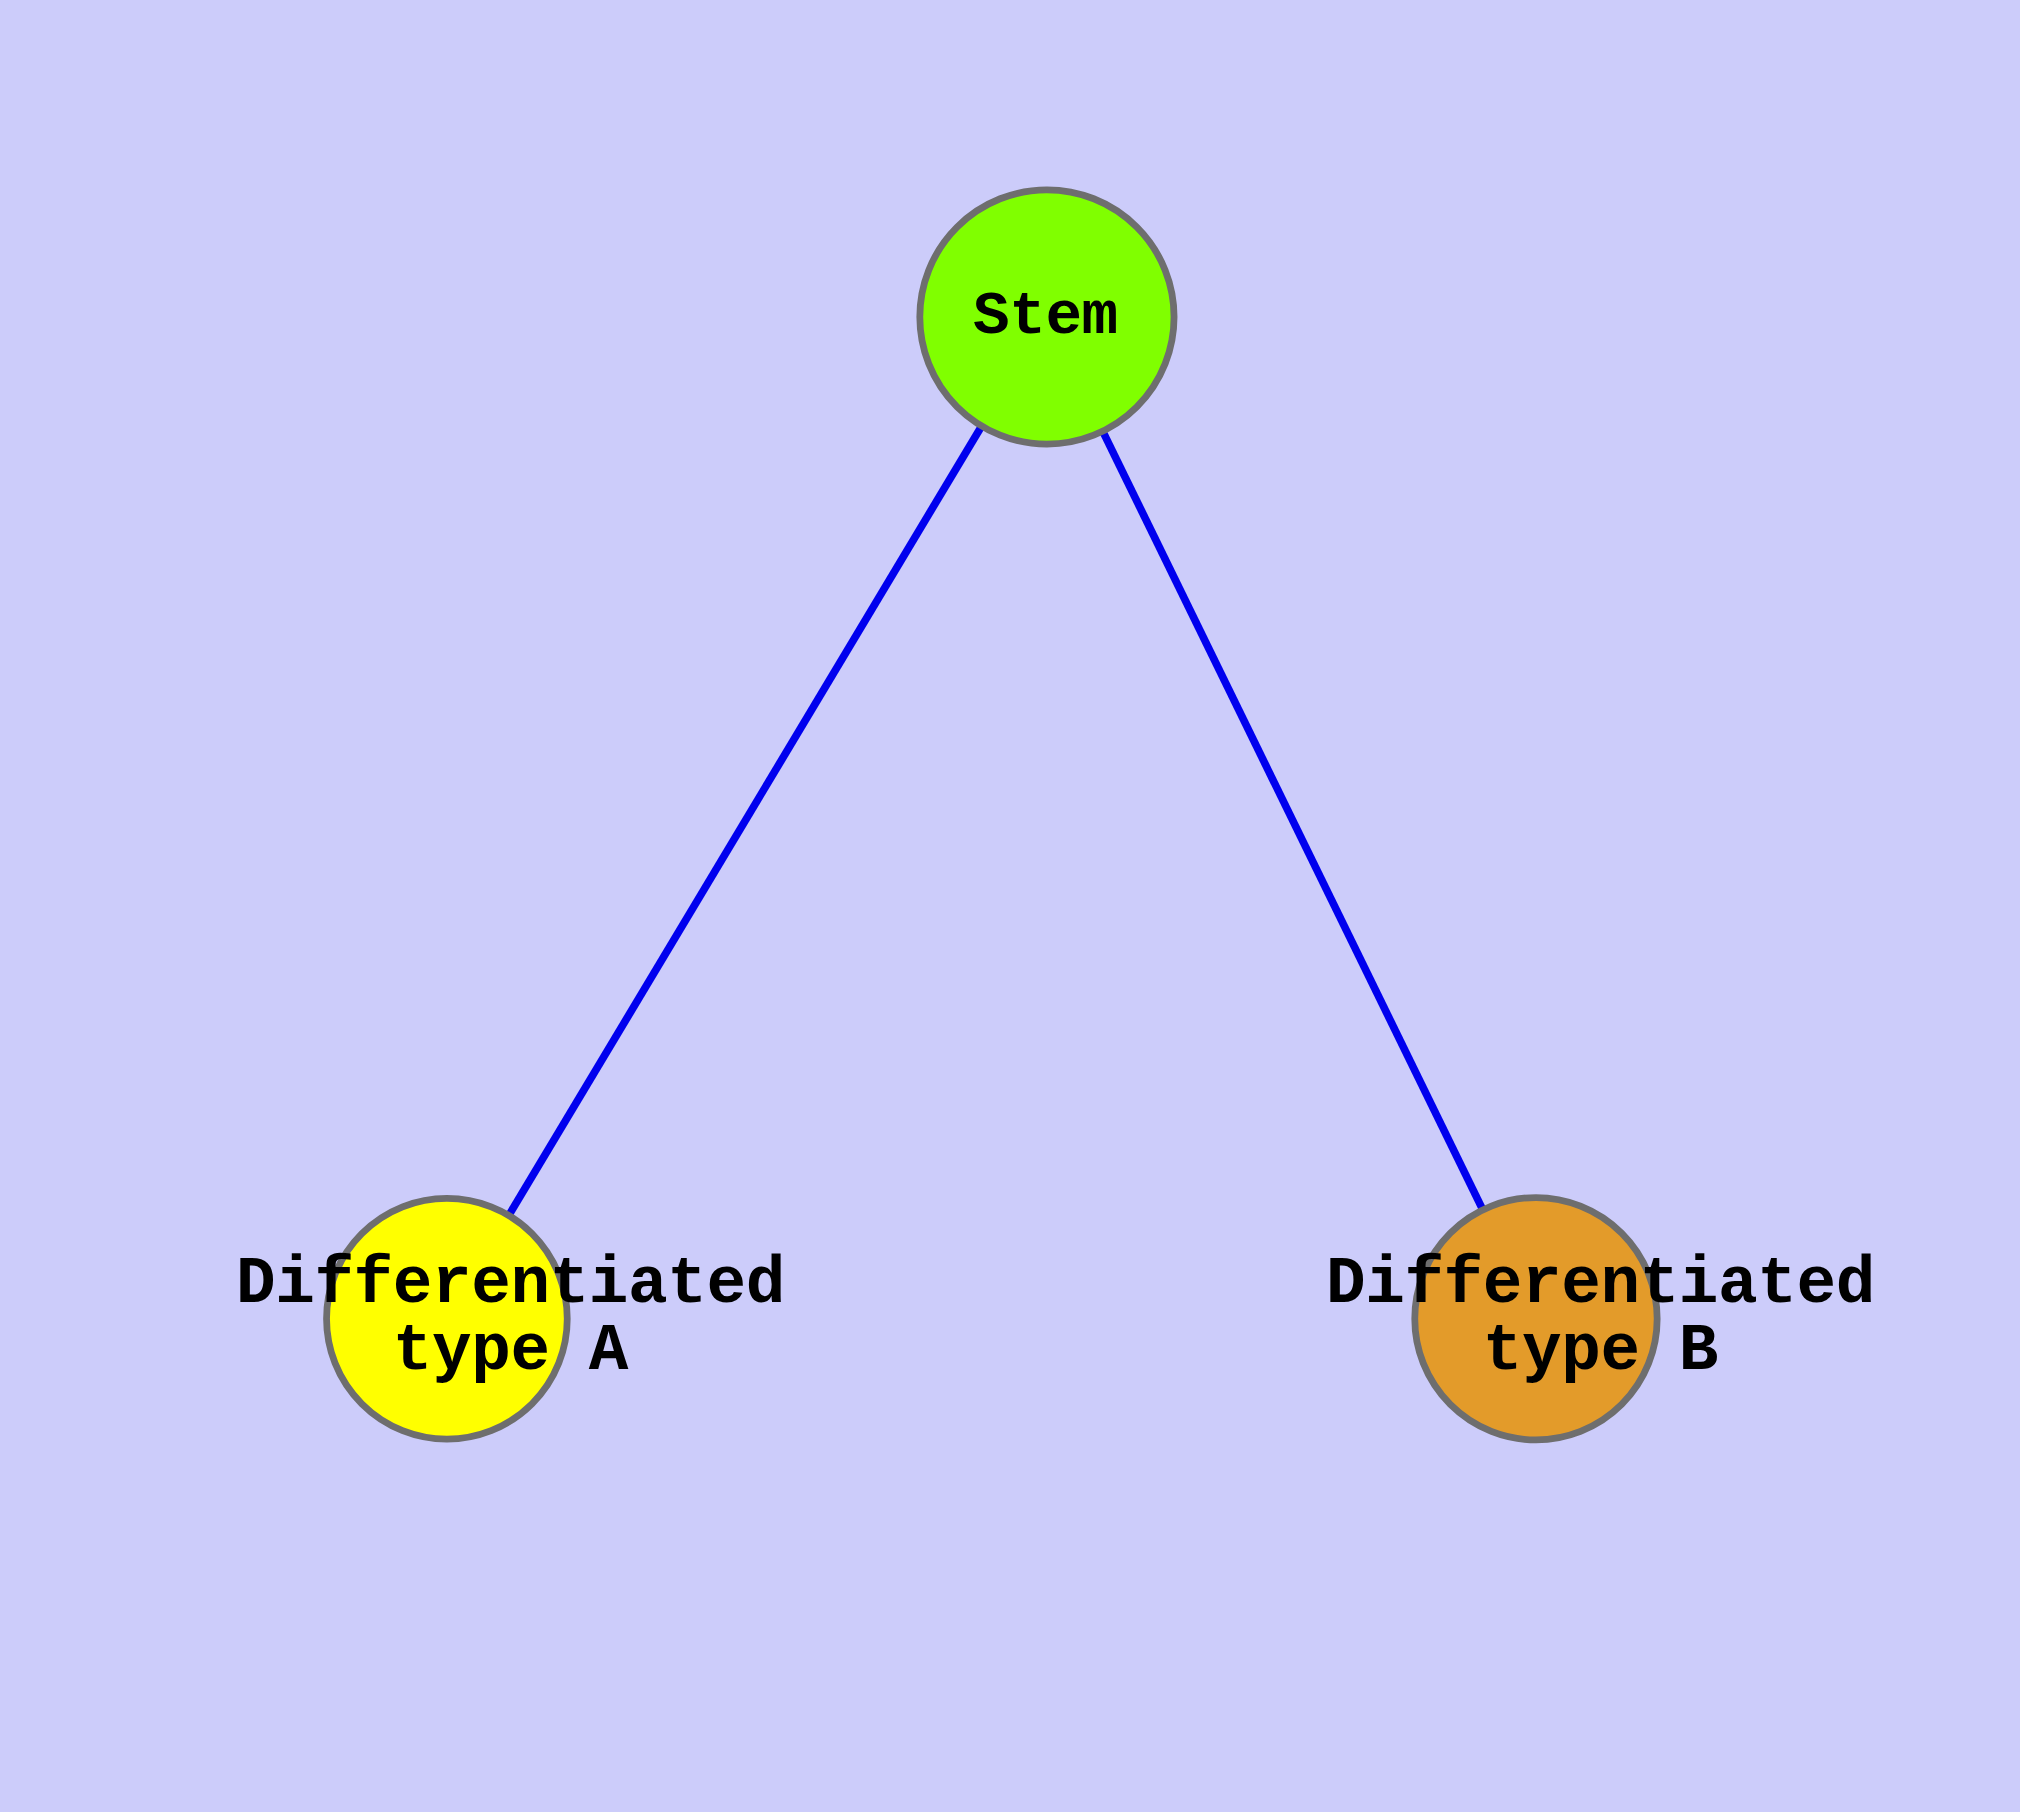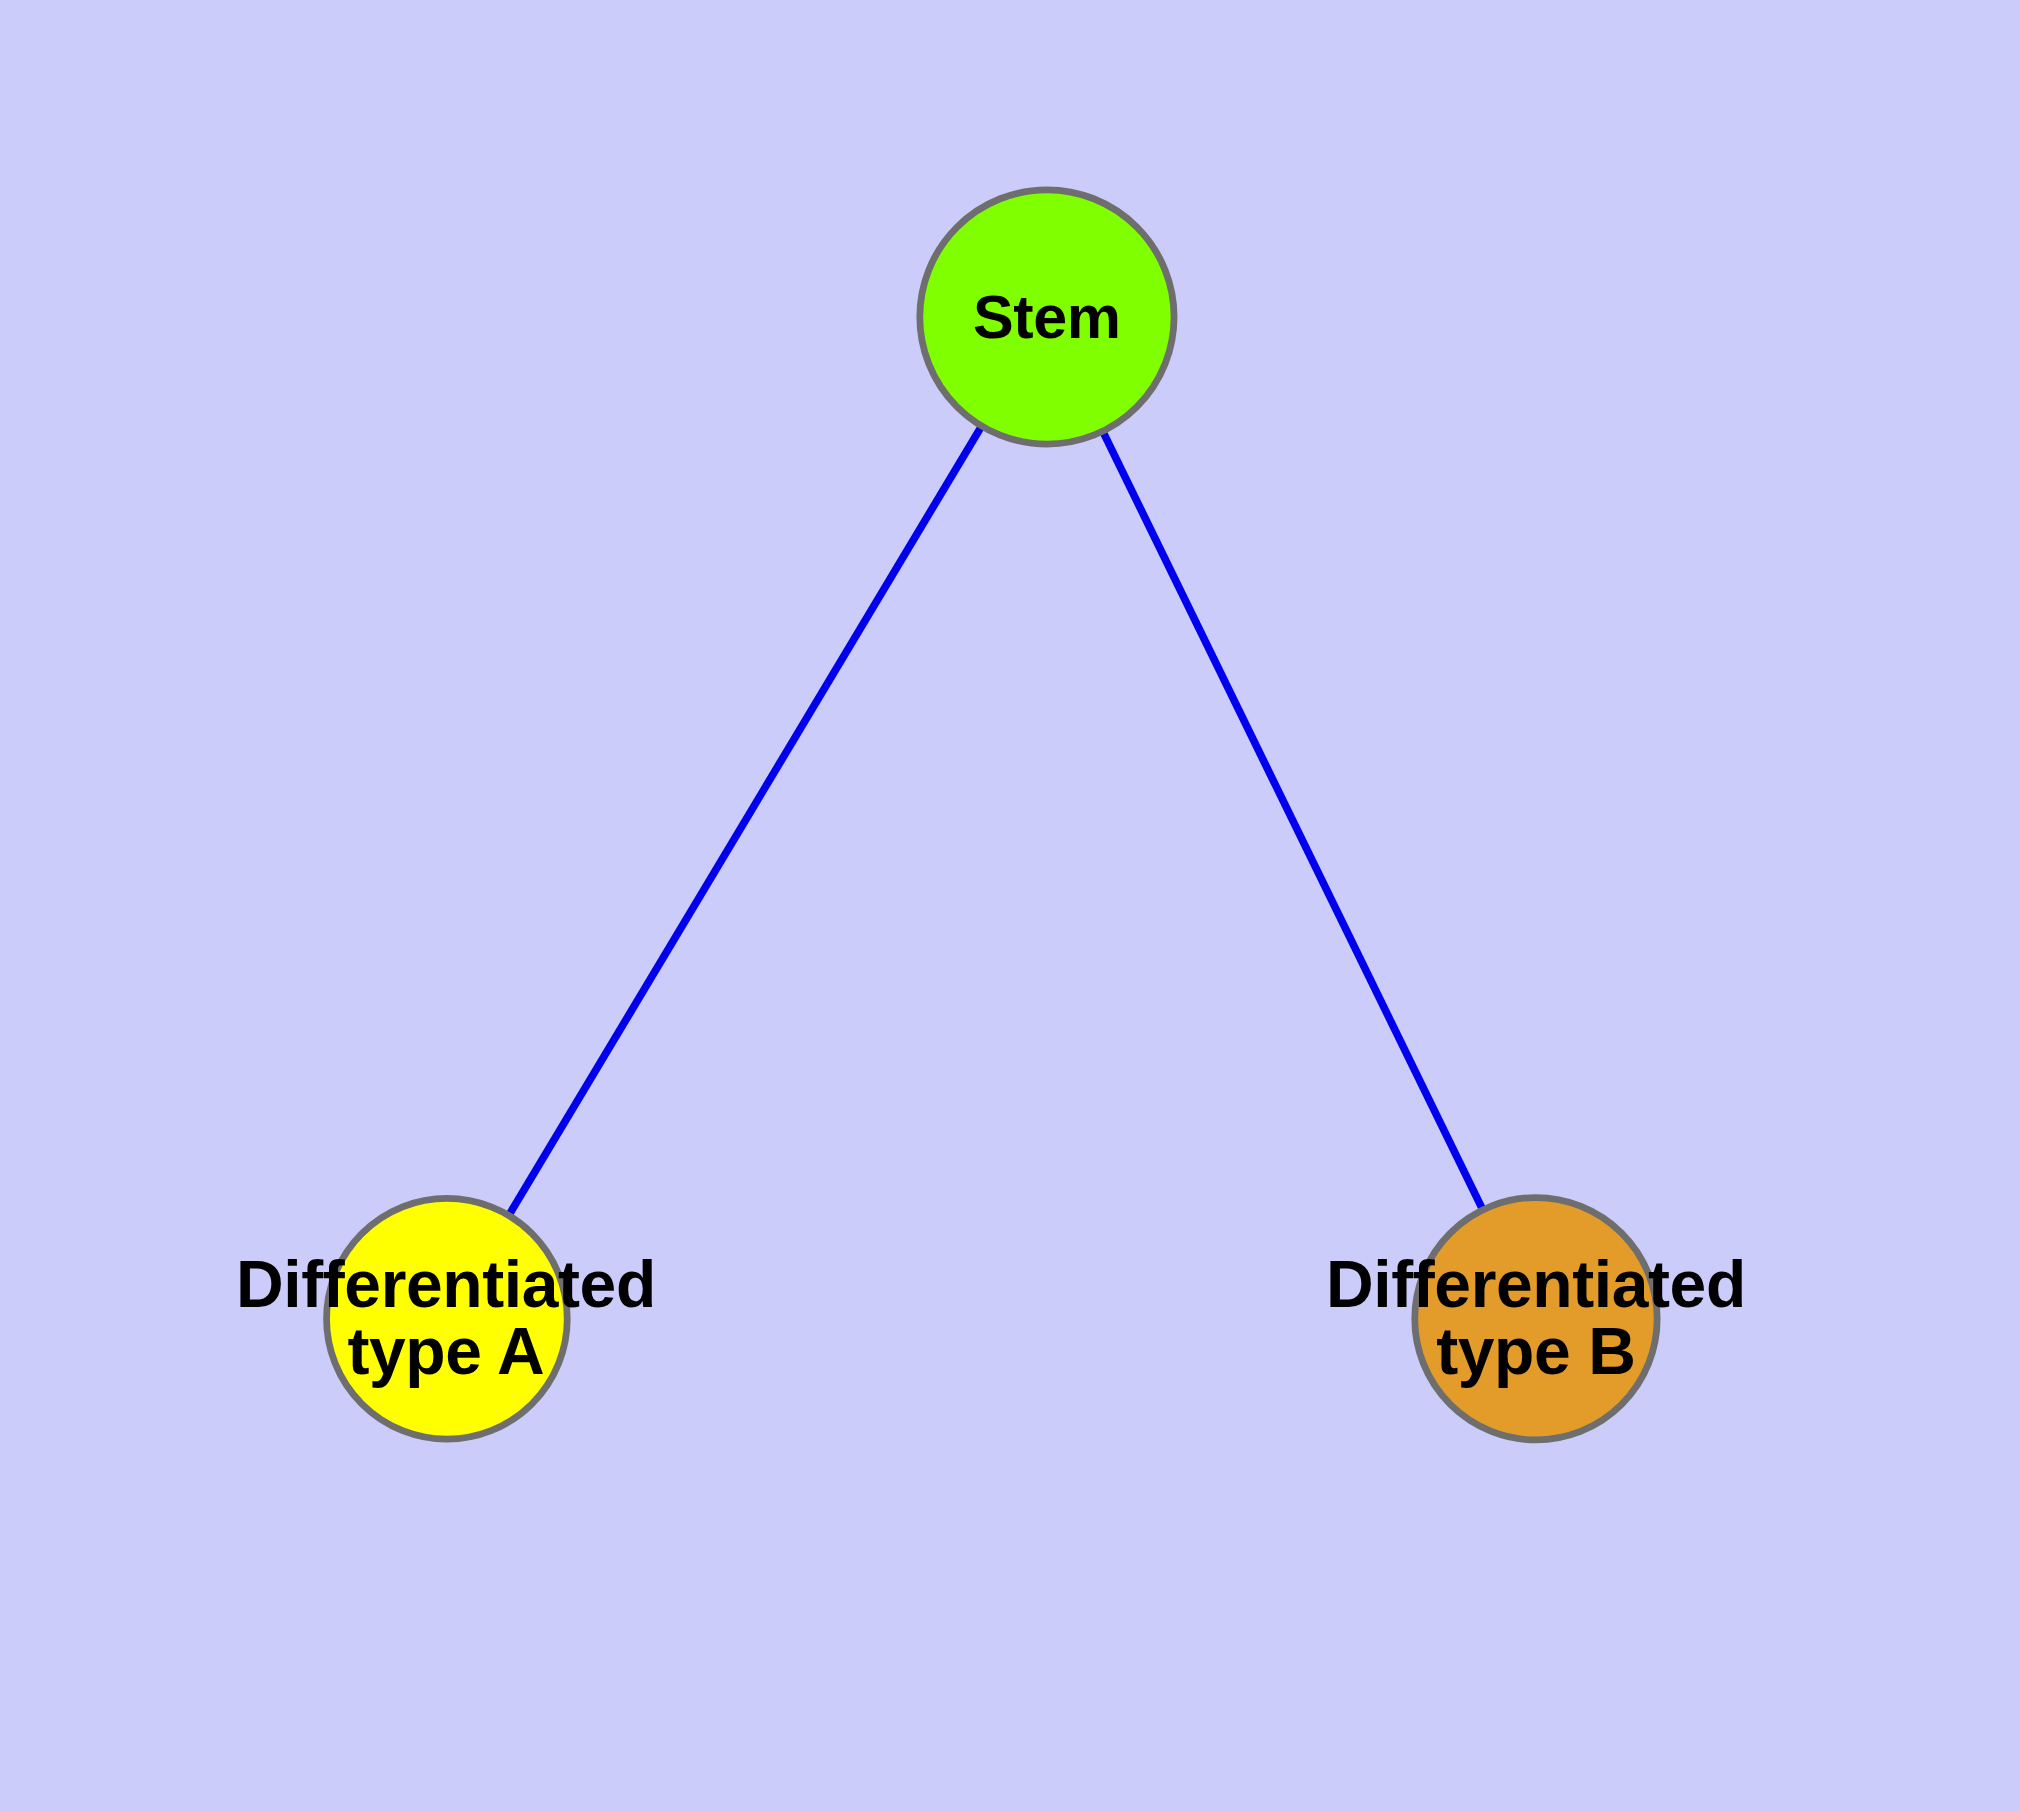--- a/index.html
+++ b/index.html
@@ -25,20 +25,21 @@
   }
   .node-label {
     position: absolute;
     text-align: center;
     font-weight: bold;
     color: #000000;
     line-height: 1.02;
     white-space: pre;
     pointer-events: none;
     letter-spacing: -0.4px;
+    font-family: Liberation Mono, monospace;
   }
 </style>
 </head>
 <body style="background: rgb(204, 204, 250);">
 
 <div id="canvas" style="width: 2021px; height: 1812px;">
 
   <svg id="graph-svg" viewBox="0 0 2384 2138" xmlns="http://www.w3.org/2000/svg">
     <rect id="bg-rect" x="0" y="0" width="2384" height="2138" fill="#ccccfa"></rect>
     <g id="edge-layer">

